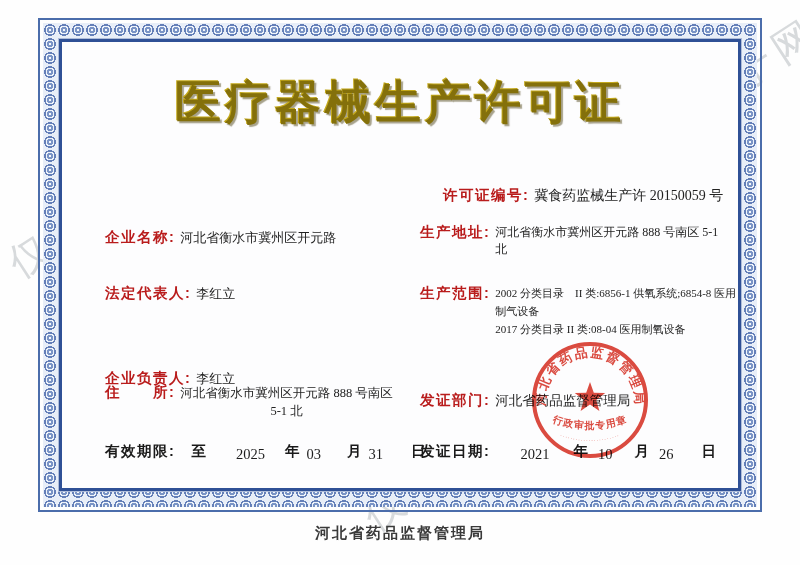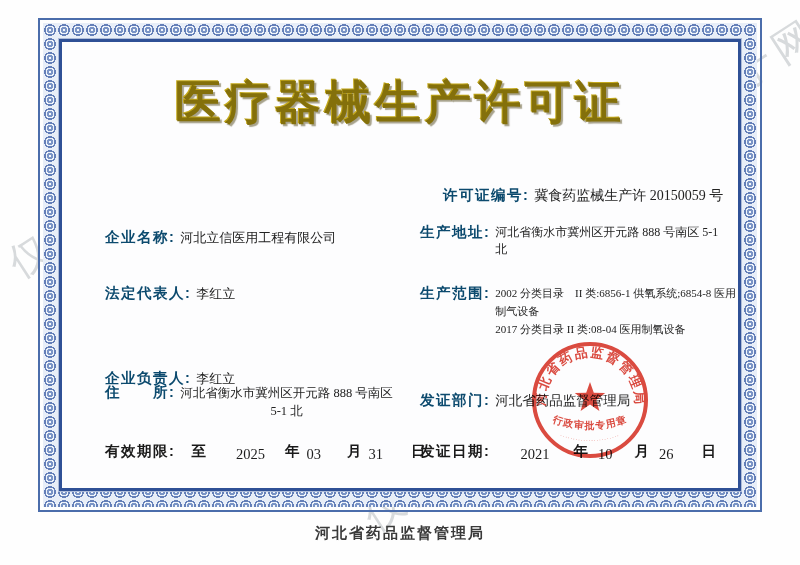--- a/index.html
+++ b/index.html
@@ -48,21 +48,21 @@
   .cert-title {
     position:absolute; left:0; right:0; top:72px; text-align:center;
     font-size:46px; font-weight:bold; letter-spacing:4px;
     color:#84700b;
     text-shadow:-1px -1px 0 #c3a81c, 2px 2px 1px rgba(62,50,0,.45);
   }
 
   .row { position:absolute; display:flex; align-items:flex-start; }
   .lbl {
     flex:0 0 auto; font-weight:bold; font-size:14.5px; letter-spacing:1.5px;
-    white-space:nowrap; color:#0c4a6e;
+    white-space:nowrap; color:#b91c1c;
   }
   .val {
     font-family:"Liberation Serif", serif; color:#222;
     padding-left:5px; padding-top:1px;
   }
   .val div { white-space:nowrap; }
 
   .row-license { left:443px; top:186px; }
   .row-license .val { font-size:14px; }
 
@@ -116,21 +116,21 @@
 
     <div class="cert-title">医疗器械生产许可证</div>
 
     <div class="row row-license">
       <span class="lbl">许可证编号:</span>
       <span class="val">冀食药监械生产许 20150059 号</span>
     </div>
 
     <div class="row row-qymc">
       <span class="lbl">企业名称:</span>
-      <span class="val">河北立信医用工程有限公司</span>
+      <span class="val">河北省衡水市冀州区开元路</span>
     </div>
 
     <div class="row row-scdz">
       <span class="lbl">生产地址:</span>
       <span class="val">
         <div>河北省衡水市冀州区开元路 888 号南区 5-1</div>
         <div>北</div>
       </span>
     </div>
 

